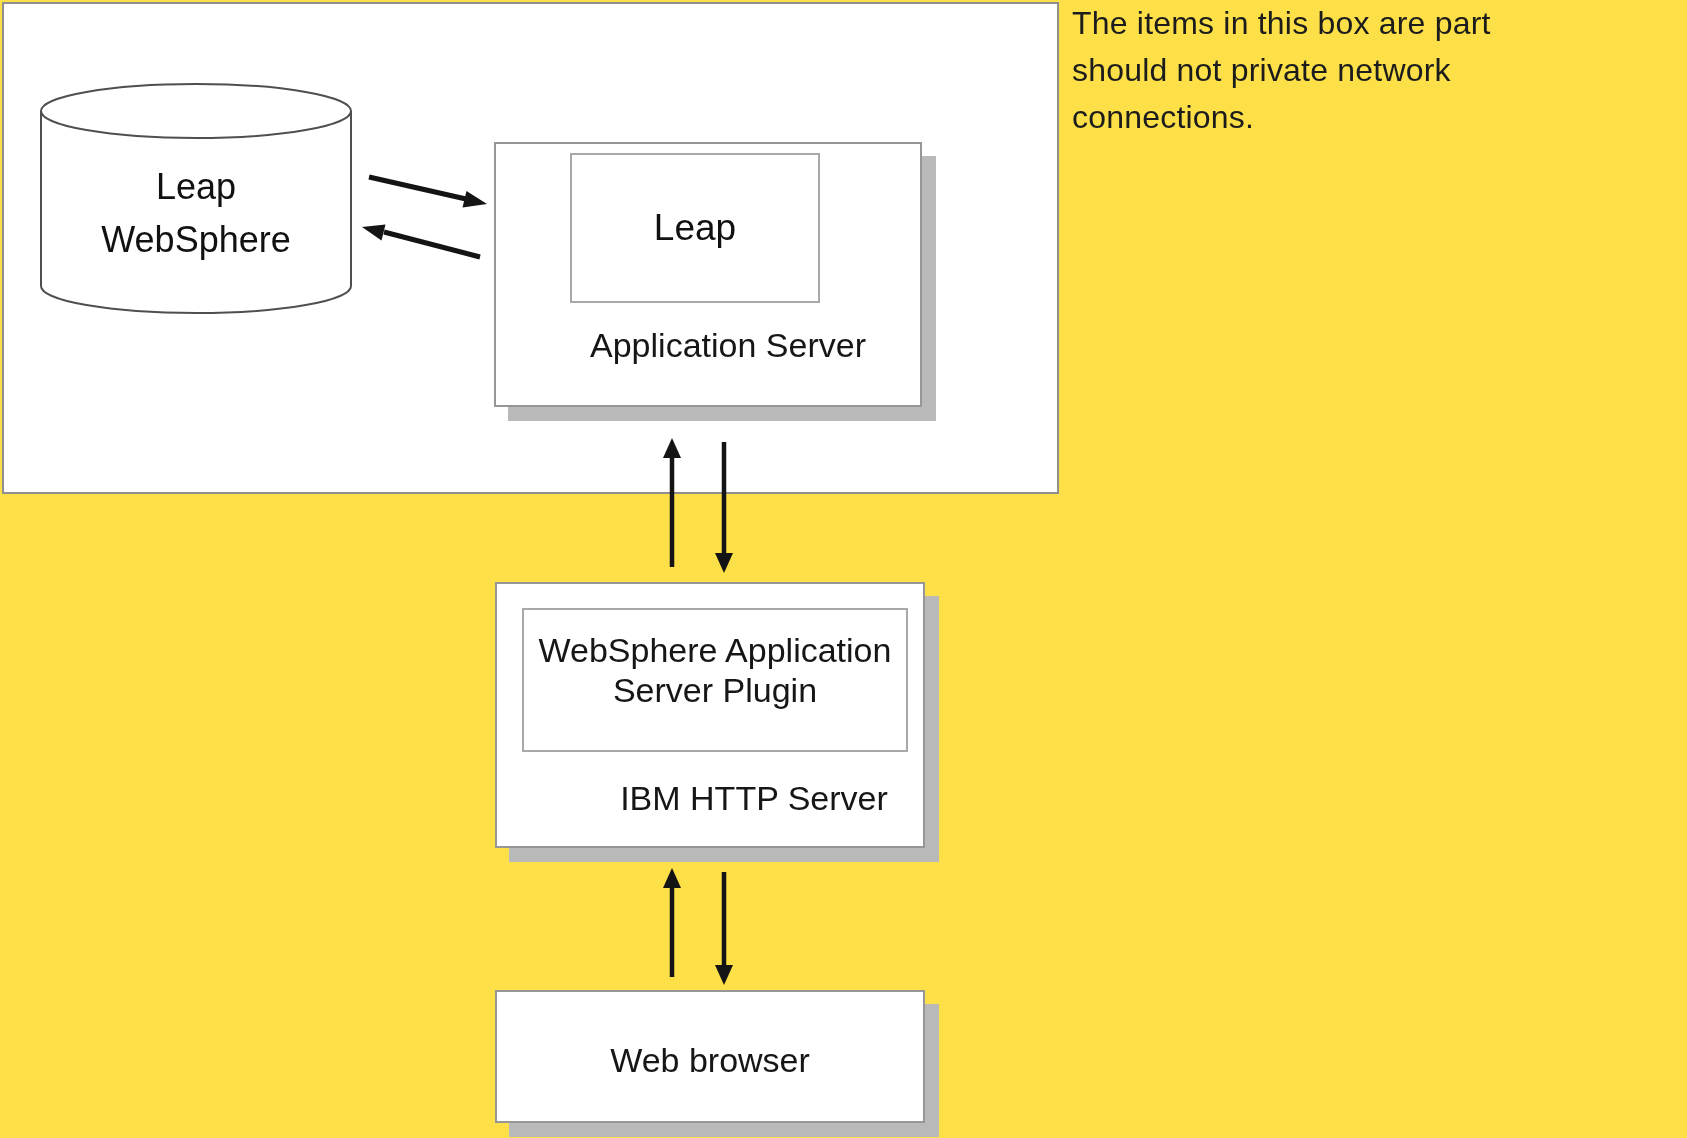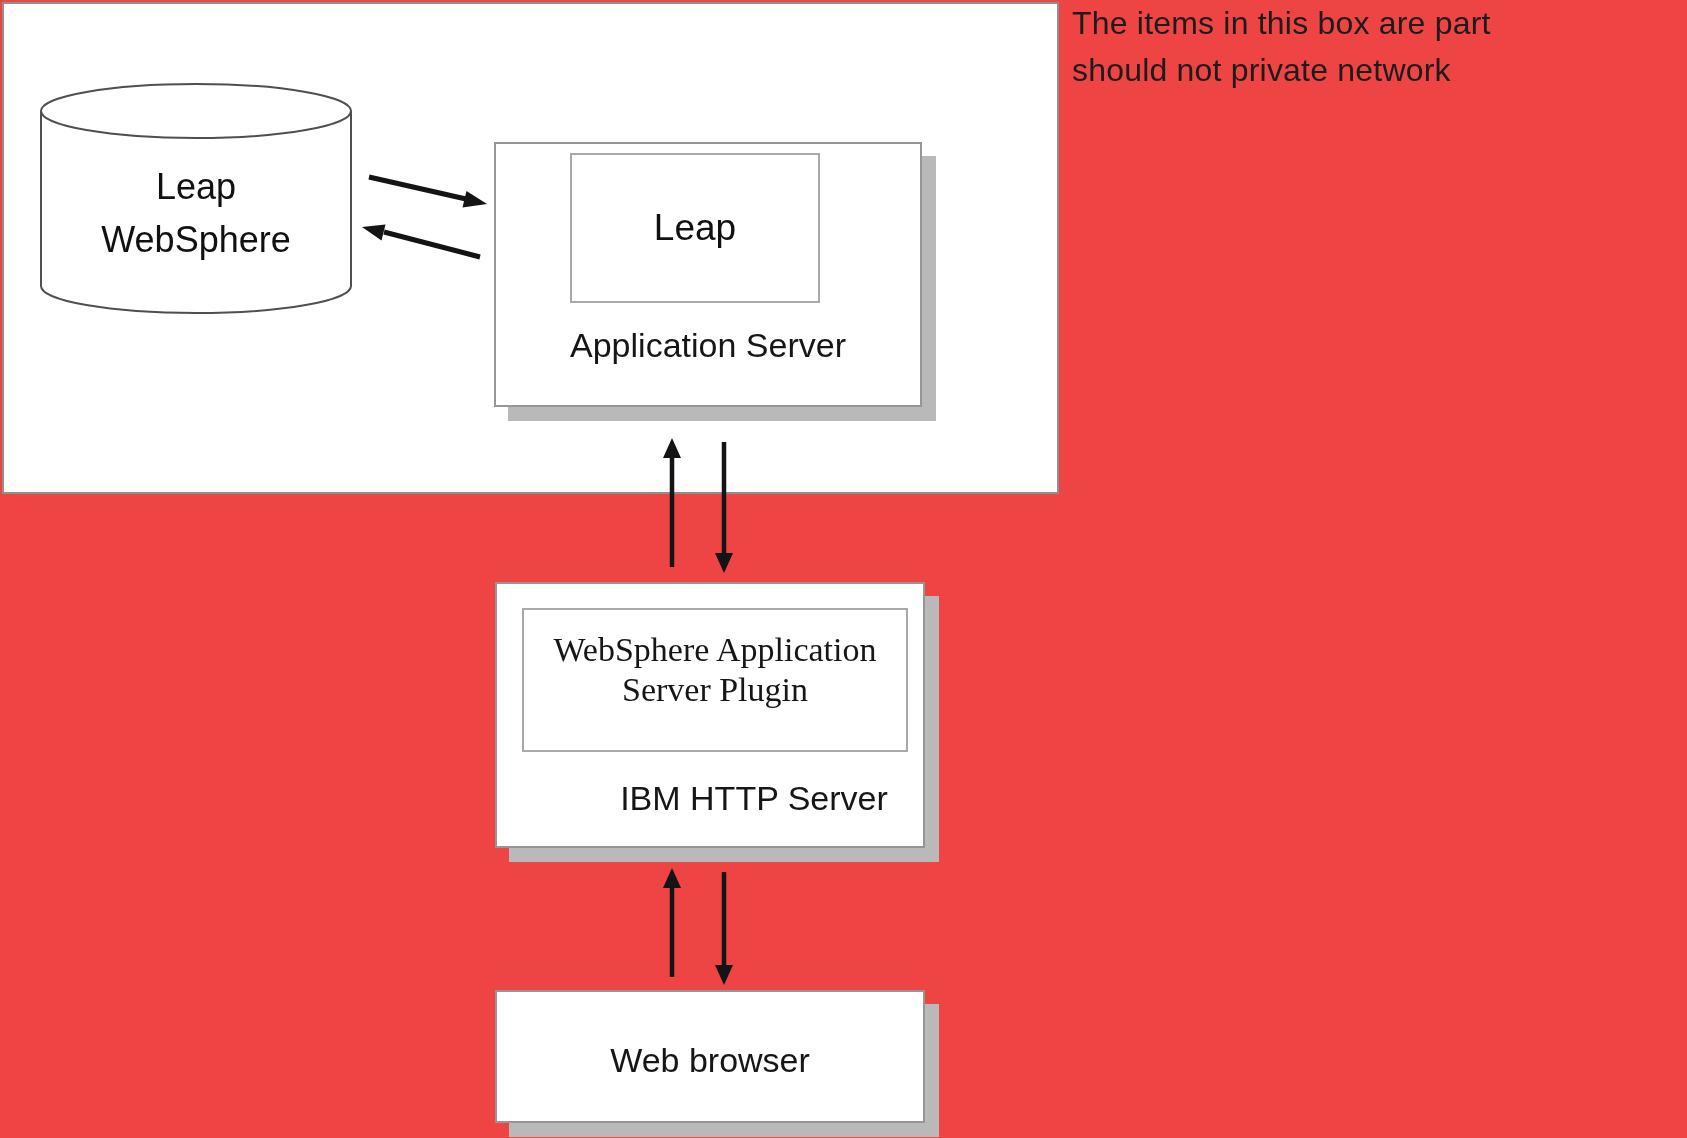--- a/index.html
+++ b/index.html
@@ -4,21 +4,21 @@
 <style>
   html, body {
     margin: 0;
     padding: 0;
     background: #ffffff;
   }
   .canvas {
     position: relative;
     width: 1687px;
     height: 1138px;
-    background: #ef4444;
+    background: #fde047;
     font-family: "Liberation Sans", sans-serif;
     color: #1a1a1a;
     overflow: hidden;
   }
   .private-box {
     position: absolute;
     left: 2px; top: 2px;
     width: 1057px; height: 492px;
     border: 2px solid #8f8f8f;
     box-sizing: border-box;
@@ -83,41 +83,42 @@
 </head>
 <body>
 
 <div class="canvas">
 
   <div class="private-box"></div>
 
   <div class="annotation">
     <span>The items in this box are part</span>
     <span>should not private network</span>
+    <span>connections.</span>
   </div>
 
   <div class="cyl-wrap">
     <svg width="316" height="238" viewBox="0 0 316 238">
       <path d="M 3 31 L 3 206 A 155 27 0 0 0 313 206 L 313 31" fill="#ffffff" stroke="#4f4f4f" stroke-width="2"></path>
       <ellipse cx="158" cy="31" rx="155" ry="27" fill="#ffffff" stroke="#4f4f4f" stroke-width="2"></ellipse>
     </svg>
   </div>
   <div class="cyl-text">
     <span>Leap</span>
     <span>WebSphere</span>
   </div>
 
   <div class="node-box" style="left:494px; top:142px; width:428px; height:265px;"></div>
   <div class="inner-box" style="left:570px; top:153px; width:250px; height:150px;">
     <span class="leap-inner-label">Leap</span>
   </div>
-  <div class="label" style="left:494px; top:325px; width:428px;">Application Server</div>
+  <div class="label" style="left:494px; top:325px; width:428px;padding-left:20px;">Application Server</div>
 
   <div class="node-box" style="left:495px; top:582px; width:430px; height:266px;"></div>
-  <div class="inner-box" style="left:522px; top:608px; width:386px; height:144px;font-family:Liberation Serif, serif;">
+  <div class="inner-box" style="left:522px; top:608px; width:386px; height:144px;">
     <span class="plugin-label">
       <span style="display:block">WebSphere Application</span>
       <span style="display:block">Server Plugin</span>
     </span>
   </div>
   <div class="label" style="left:495px; top:778px; width:518px;">IBM HTTP Server</div>
 
   <div class="node-box" style="left:495px; top:990px; width:430px; height:133px;"></div>
   <div class="label" style="left:495px; top:1040px; width:430px;">Web browser</div>
 

